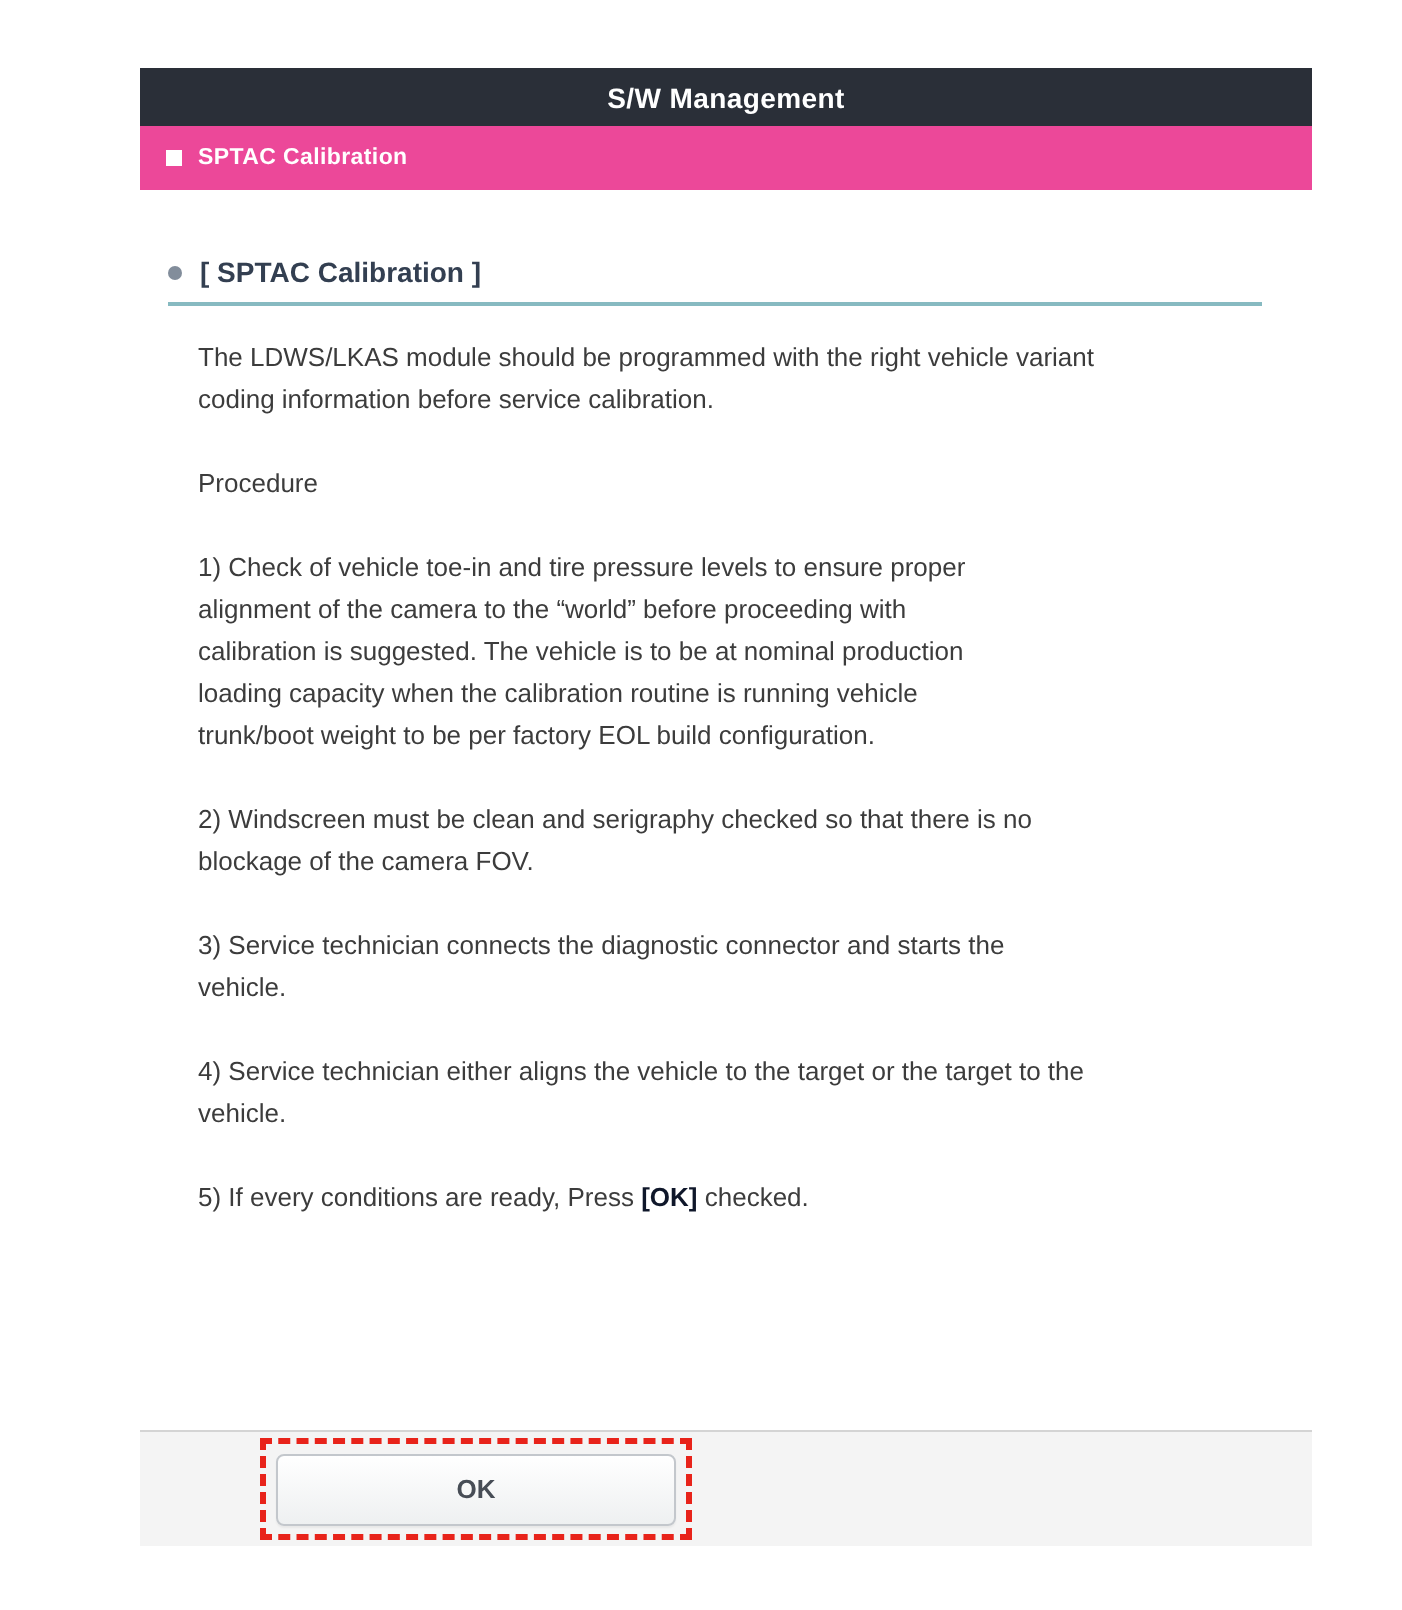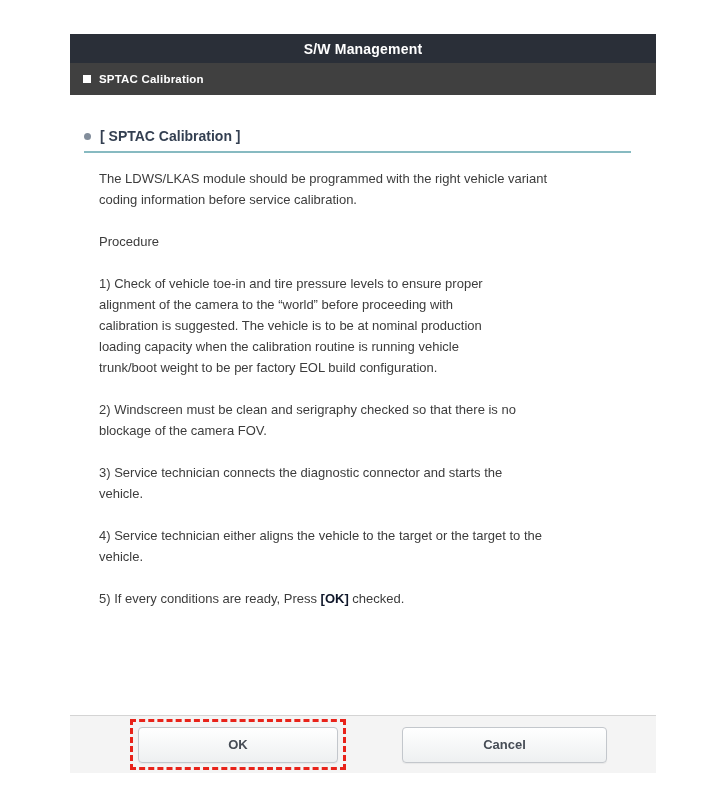--- a/index.html
+++ b/index.html
@@ -22,21 +22,21 @@
     background: #2a2f38;
     display: flex; align-items: center; justify-content: center;
   }
   .title-bar .title {
     color: #ffffff; font-size: 14px; font-weight: bold;
     letter-spacing: 0.2px;
   }
   
   .sub-bar {
     height: 32px;
-    background: #404040;
+    background: #ec4899;
     display: flex; align-items: center;
     padding-left: 13px;
   }
   .sub-bar .sq {
     width: 8px; height: 8px; background: #ffffff;
     display: inline-block; margin-right: 8px; flex: 0 0 auto;
   }
   .sub-bar .sub-label {
     color: #ffffff; font-size: 11.5px; font-weight: bold;
     letter-spacing: 0.2px;
@@ -89,21 +89,21 @@
     border-radius: 4px;
     background: linear-gradient(#ffffff, #eef0f1);
     color: #474d56;
     font-family: "Liberation Sans", "DejaVu Sans", sans-serif;
     font-size: 13px; font-weight: bold;
     cursor: pointer;
     box-shadow: 0 1px 1px rgba(0,0,0,0.05);
   }
   .ok-wrap {
     position: relative;
-    margin-right: 64px;
+    margin-right: 41px;
   }
   .cancel-btn { width: 205px; }
   .annotation {
     position: absolute;
     left: -8px; right: -8px; top: -8px; bottom: -7px;
     border: 3px dashed #e8231a;
     pointer-events: none;
   }
 </style>
 </head>
@@ -146,16 +146,15 @@
       <p class="step5"><span>5) If every conditions are ready, Press </span><span class="hl-ok">[OK]</span><span> checked.</span></p>
     </div>
 
   </div>
 
   <div class="footer">
     <div class="ok-wrap">
       <button class="btn ok-btn">OK</button>
       <div class="annotation"></div>
     </div>
-    <button class="btn cancel-btn">Cancel</button>
   </div>
 
 </div>
 
 </body></html>

